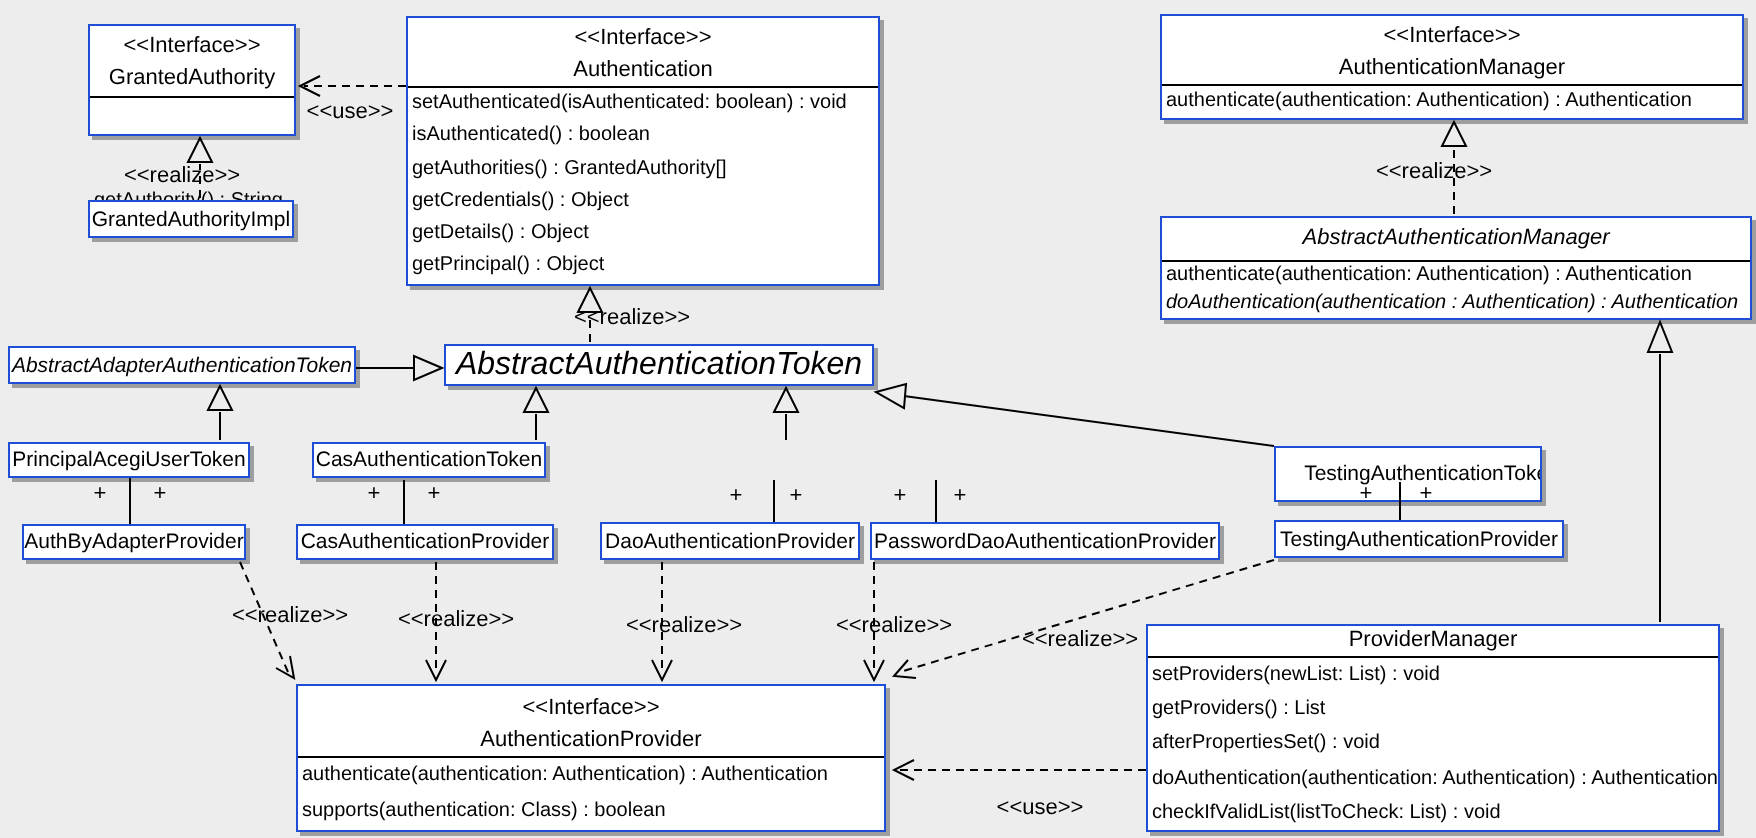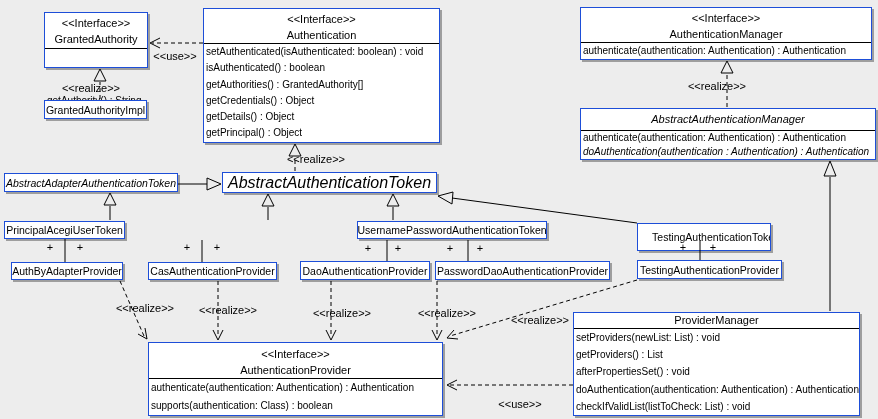--- a/index.html
+++ b/index.html
@@ -124,24 +124,24 @@
   </div>
 
   <div class="box nbox it" id="absTok">
     <span>AbstractAuthenticationToken</span>
   </div>
 
   <div class="box nbox" id="prinTok">
     <span>PrincipalAcegiUserToken</span>
   </div>
 
-
-  <div class="box nbox" id="upTok">
-    <span>UsernamePasswordAuthenticationToken</span>
-  </div>
+  <div class="box nbox" id="casTok">
+    <span>CasAuthenticationToken</span>
+  </div>
+
 
   <div class="box nbox" id="testTok">
     <span>TestingAuthenticationToken</span>
   </div>
 
   <div class="box nbox" id="abaProv">
     <span>AuthByAdapterProvider</span>
   </div>
 
   <div class="box nbox" id="casProv">

